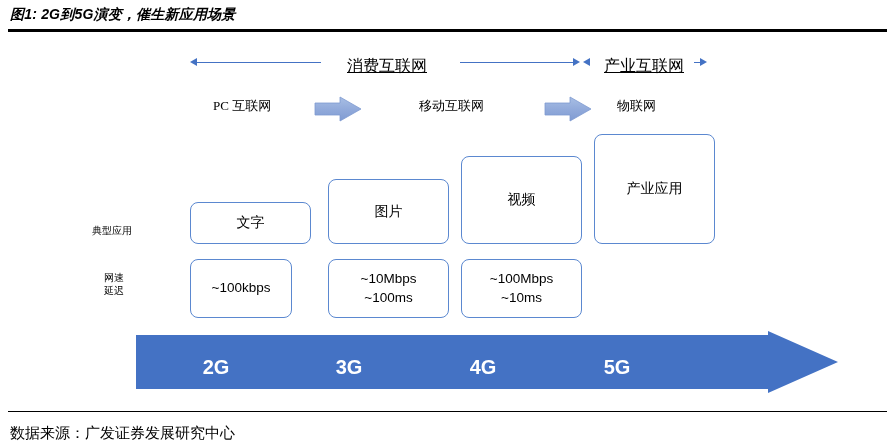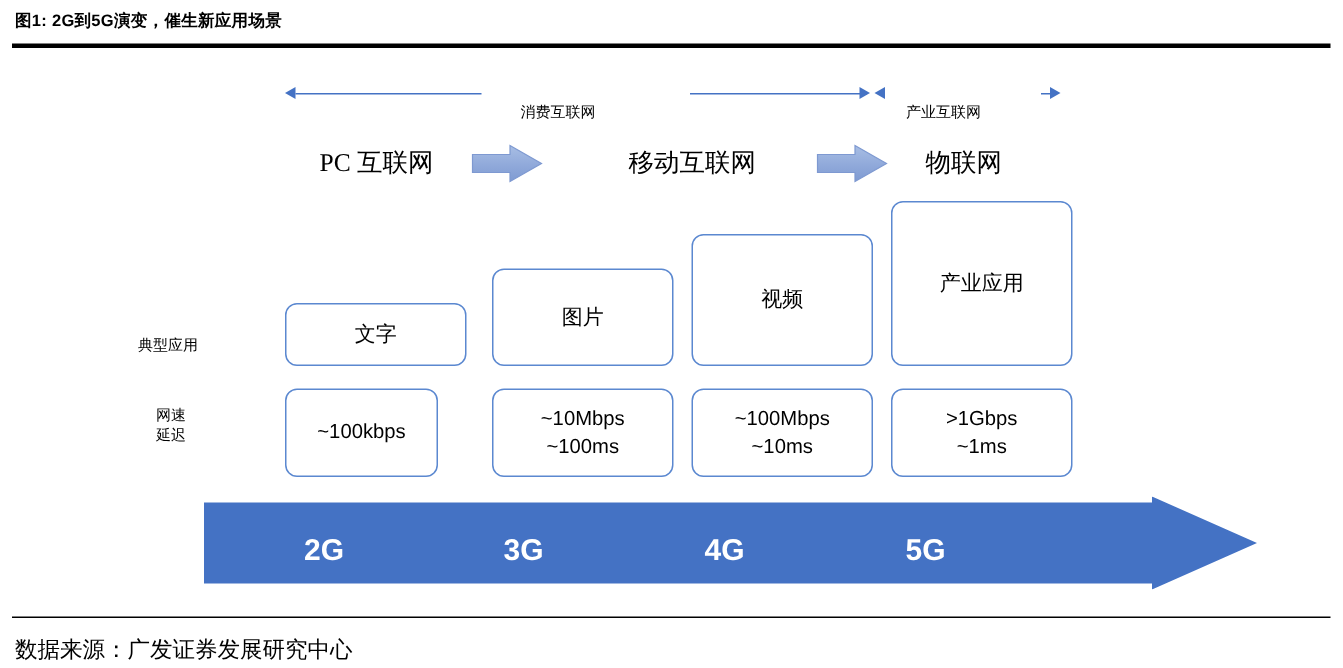--- a/index.html
+++ b/index.html
@@ -16,23 +16,24 @@
     color: #000;
   }
 
   
   .fig-title {
     position: absolute;
     left: 10px;
     top: 6px;
     font-family: "Liberation Sans", "DejaVu Sans", sans-serif;
     font-weight: bold;
-    font-size: 11px;
+    font-size: 14px;
     letter-spacing: 0.2px;
     white-space: nowrap;
+    font-style: italic;
   }
   .title-rule {
     position: absolute;
     left: 8px;
     top: 29px;
     width: 879px;
     height: 2.5px;
     background: #000000;
   }
 
@@ -67,23 +68,24 @@
   .band {
     position: absolute;
     top: 18px;
     height: 22px;
     left: 0;
     width: 895px;
   }
   .band-label {
     position: absolute;
     font-family: "Liberation Serif", "DejaVu Serif", serif;
-    font-size: 10px;
-    white-space: nowrap;
-    top: 16px;
+    font-size: 16px;
+    white-space: nowrap;
+    top: 4px;
+    text-decoration: underline;
   }
   .band-label.consumer { left: 347px; }
   .band-label.industrial { left: 604px; }
 
   .band-line {
     position: absolute;
     height: 1.4px;
     background: #4472C4;
     top: 10px;
   }
@@ -103,21 +105,21 @@
   .ah.a2 { left: 573px; }
   .ah.a3 { left: 583px; }
   .ah.a4 { left: 700px; }
   .band-line.l3 { left: 694px; width: 9px; }
 
   
   .era-row { position: absolute; top: 57px; left: 0; width: 895px; height: 34px; }
   .era-label {
     position: absolute;
     font-family: "Liberation Serif", "DejaVu Serif", serif;
-    font-size: 17px;
+    font-size: 13px;
     white-space: nowrap;
     top: 6px;
   }
   .era-label.e1 { left: 213px; }
   .era-label.e2 { left: 419px; }
   .era-label.e3 { left: 617px; }
 
   .blockarrow {
     position: absolute;
     top: 5px;
@@ -256,24 +258,20 @@
     <span>~100kbps</span>
   </div>
   <div class="rbox speed" style="left:328px; top:225px; width:121px; height:59px;">
     <span>~10Mbps
 ~100ms</span>
   </div>
   <div class="rbox speed" style="left:461px; top:225px; width:121px; height:59px;">
     <span>~100Mbps
 ~10ms</span>
   </div>
-  <div class="rbox speed" style="left:594px; top:225px; width:121px; height:59px;">
-    <span>&gt;1Gbps
-~1ms</span>
-  </div>
 
   <div class="genarrow">
     <svg width="702" height="62" viewBox="0 0 702 62" xmlns="http://www.w3.org/2000/svg">
       <polygon points="0,4 632,4 632,0 702,31 632,62 632,58 0,58" fill="#4472C4"></polygon>
     </svg>
   </div>
   <div class="gen-label g1">2G</div>
   <div class="gen-label g2">3G</div>
   <div class="gen-label g3">4G</div>
   <div class="gen-label g4">5G</div>

